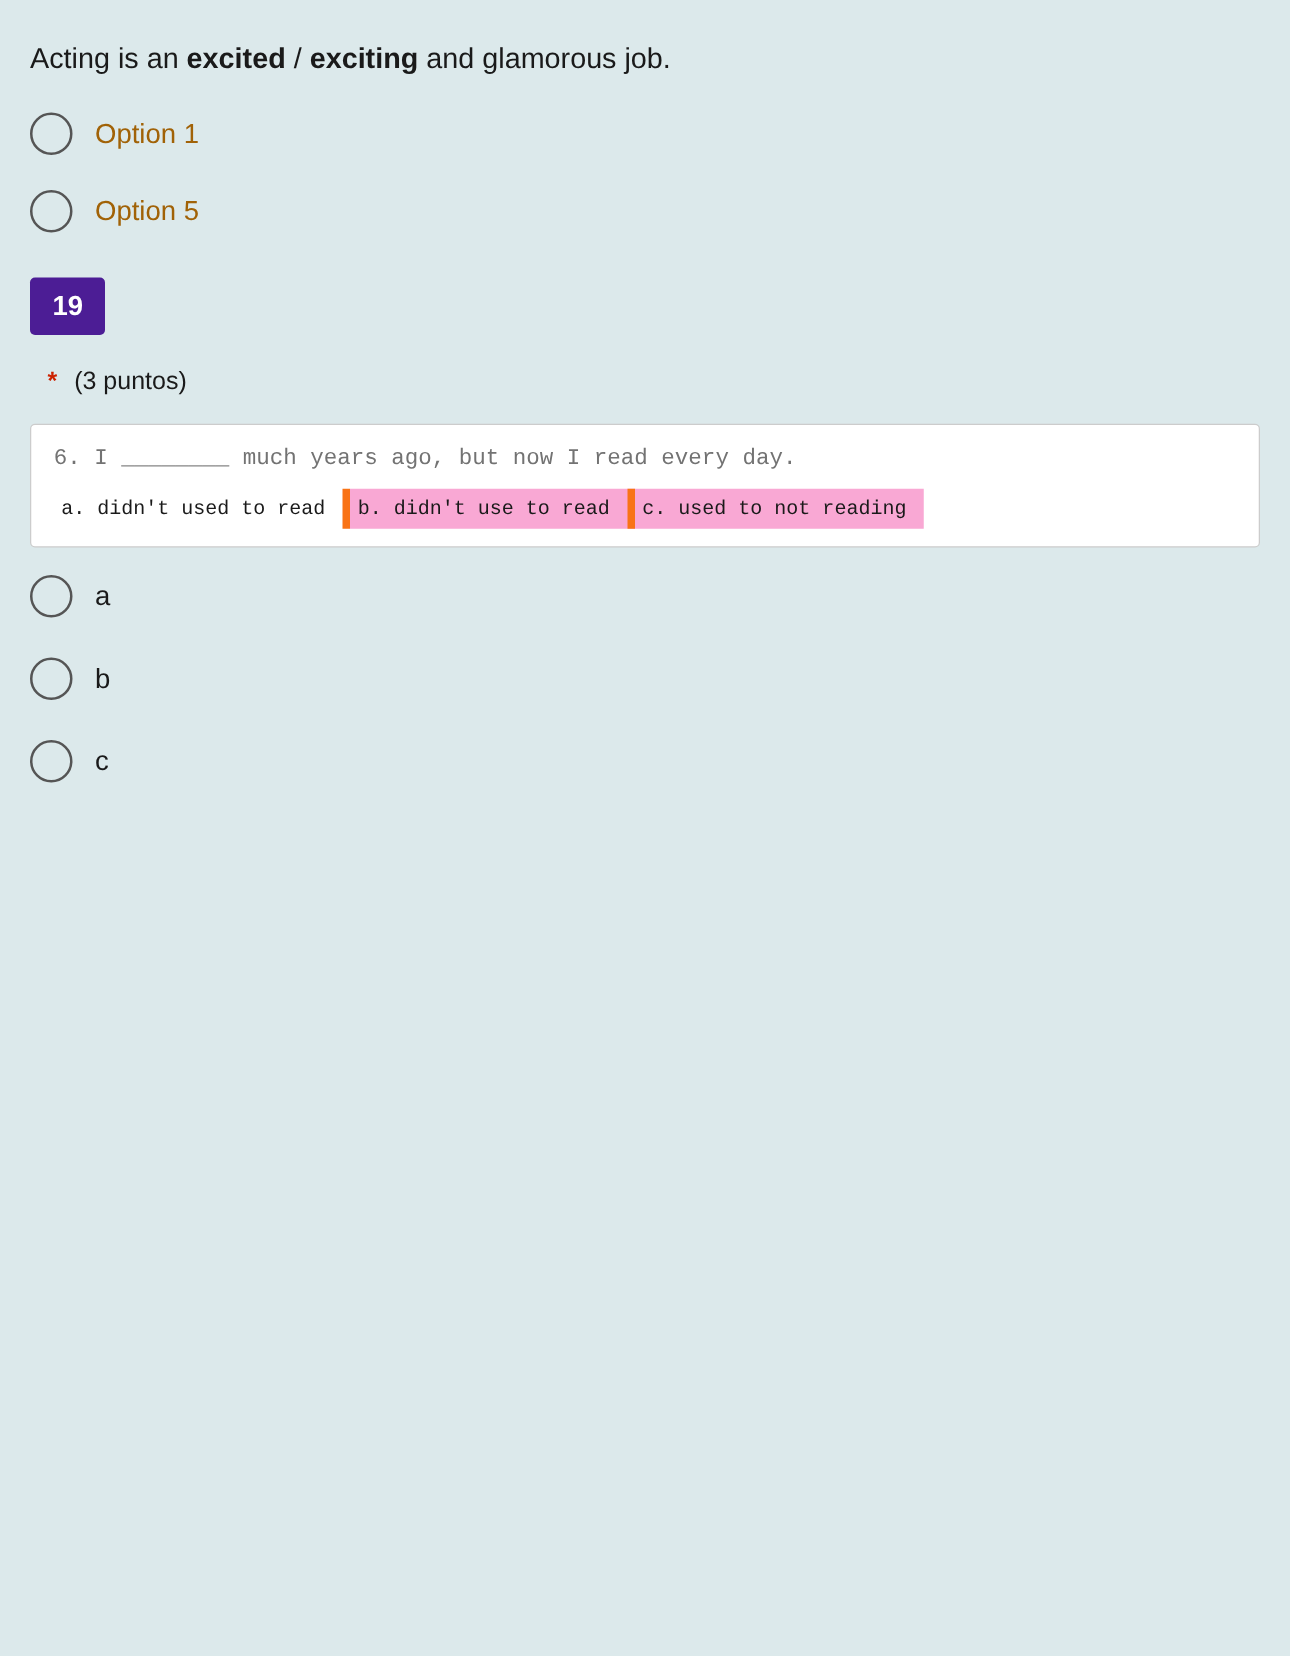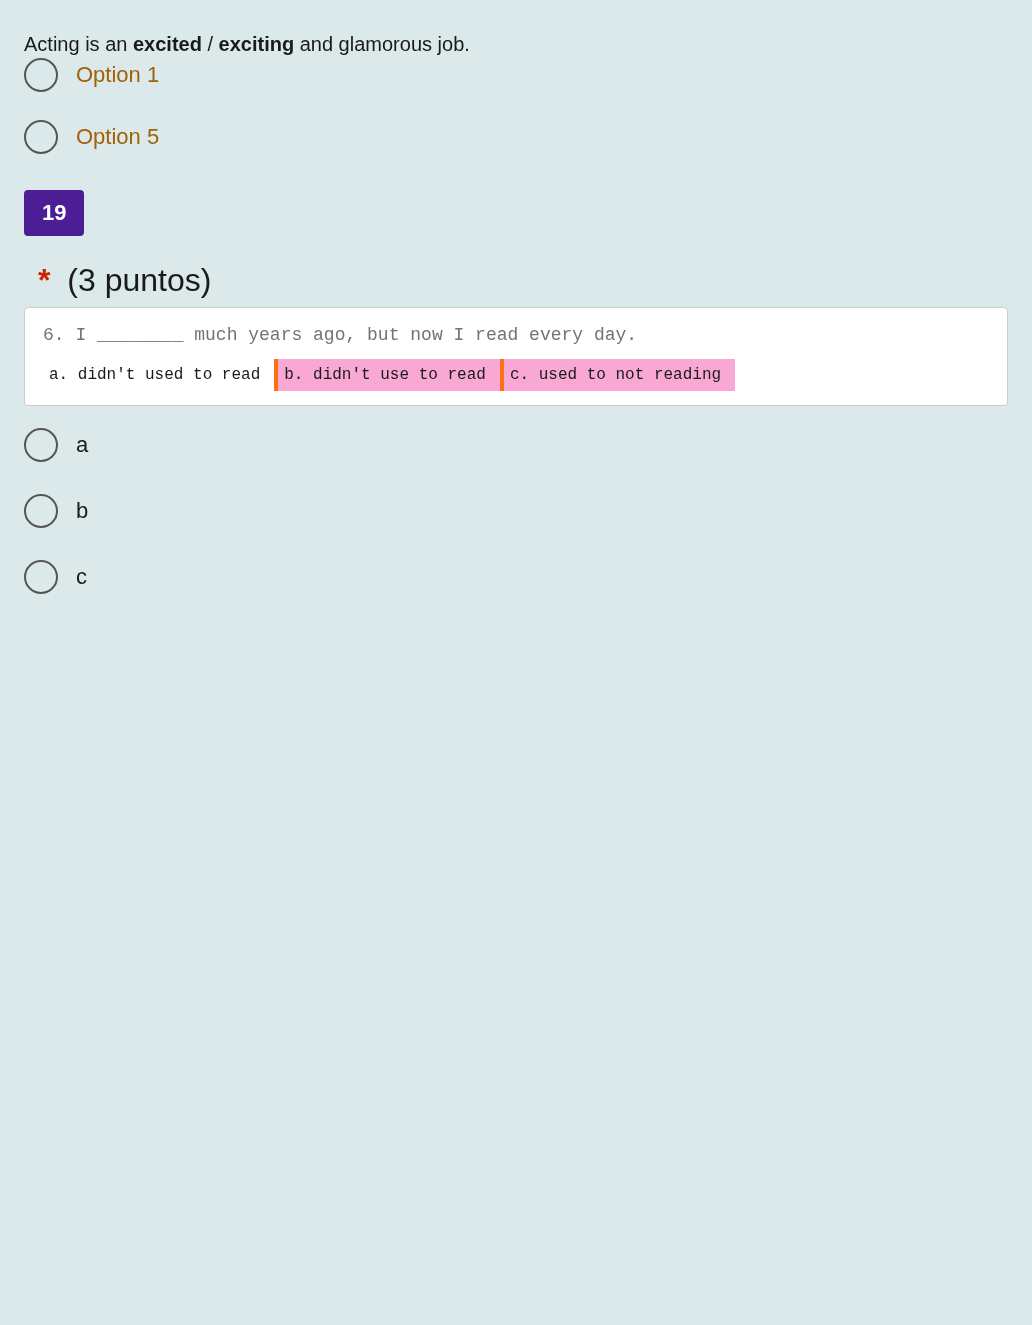--- a/index.html
+++ b/index.html
@@ -12,23 +12,24 @@
       background-color: #dce9eb;
       font-family: Arial, sans-serif;
       font-size: 20px;
       color: #1a1a1a;
       width: 1032px;
       min-height: 1325px;
       padding: 20px 24px;
     }
 
     .question-text {
-      font-size: 20px;
+      font-size: 23px;
       color: #1a1a1a;
       line-height: 1.4;
+      margin-bottom: 28px;
       padding-top: 10px;
     }
 
     .question-text b {
       font-weight: 900;
     }
 
     .radio-option {
       display: flex;
       align-items: center;
@@ -61,23 +62,23 @@
       background-color: #4c1d95;
       color: #fff;
       font-size: 22px;
       font-weight: bold;
       padding: 10px 18px;
       border-radius: 4px;
       margin-bottom: 10px;
     }
 
     .points-label {
-      font-size: 32px;
-      color: #1a1a1a;
-      margin-bottom: 8px;
+      font-size: 20px;
+      color: #1a1a1a;
+      margin-bottom: 22px;
       padding-left: 14px;
     }
 
     .asterisk {
       color: #cc2200;
       font-weight: bold;
       margin-right: 8px;
     }
 
     .fill-question-box {
@@ -102,21 +103,21 @@
     .options-row {
       display: flex;
       gap: 0;
       flex-wrap: wrap;
     }
 
     .option-chip {
       font-size: 16px;
       color: #1a1a1a;
       padding: 4px 14px 4px 6px;
-      border-right: 4px solid #f97316;
+      border-right: 6px solid #f97316;
       font-family: 'Courier New', Courier, monospace;
       background: transparent;
     }
 
     .option-chip:last-child {
       border-right: none;
     }
 
     .option-chip.highlighted {
       background-color: #f9a8d4;

